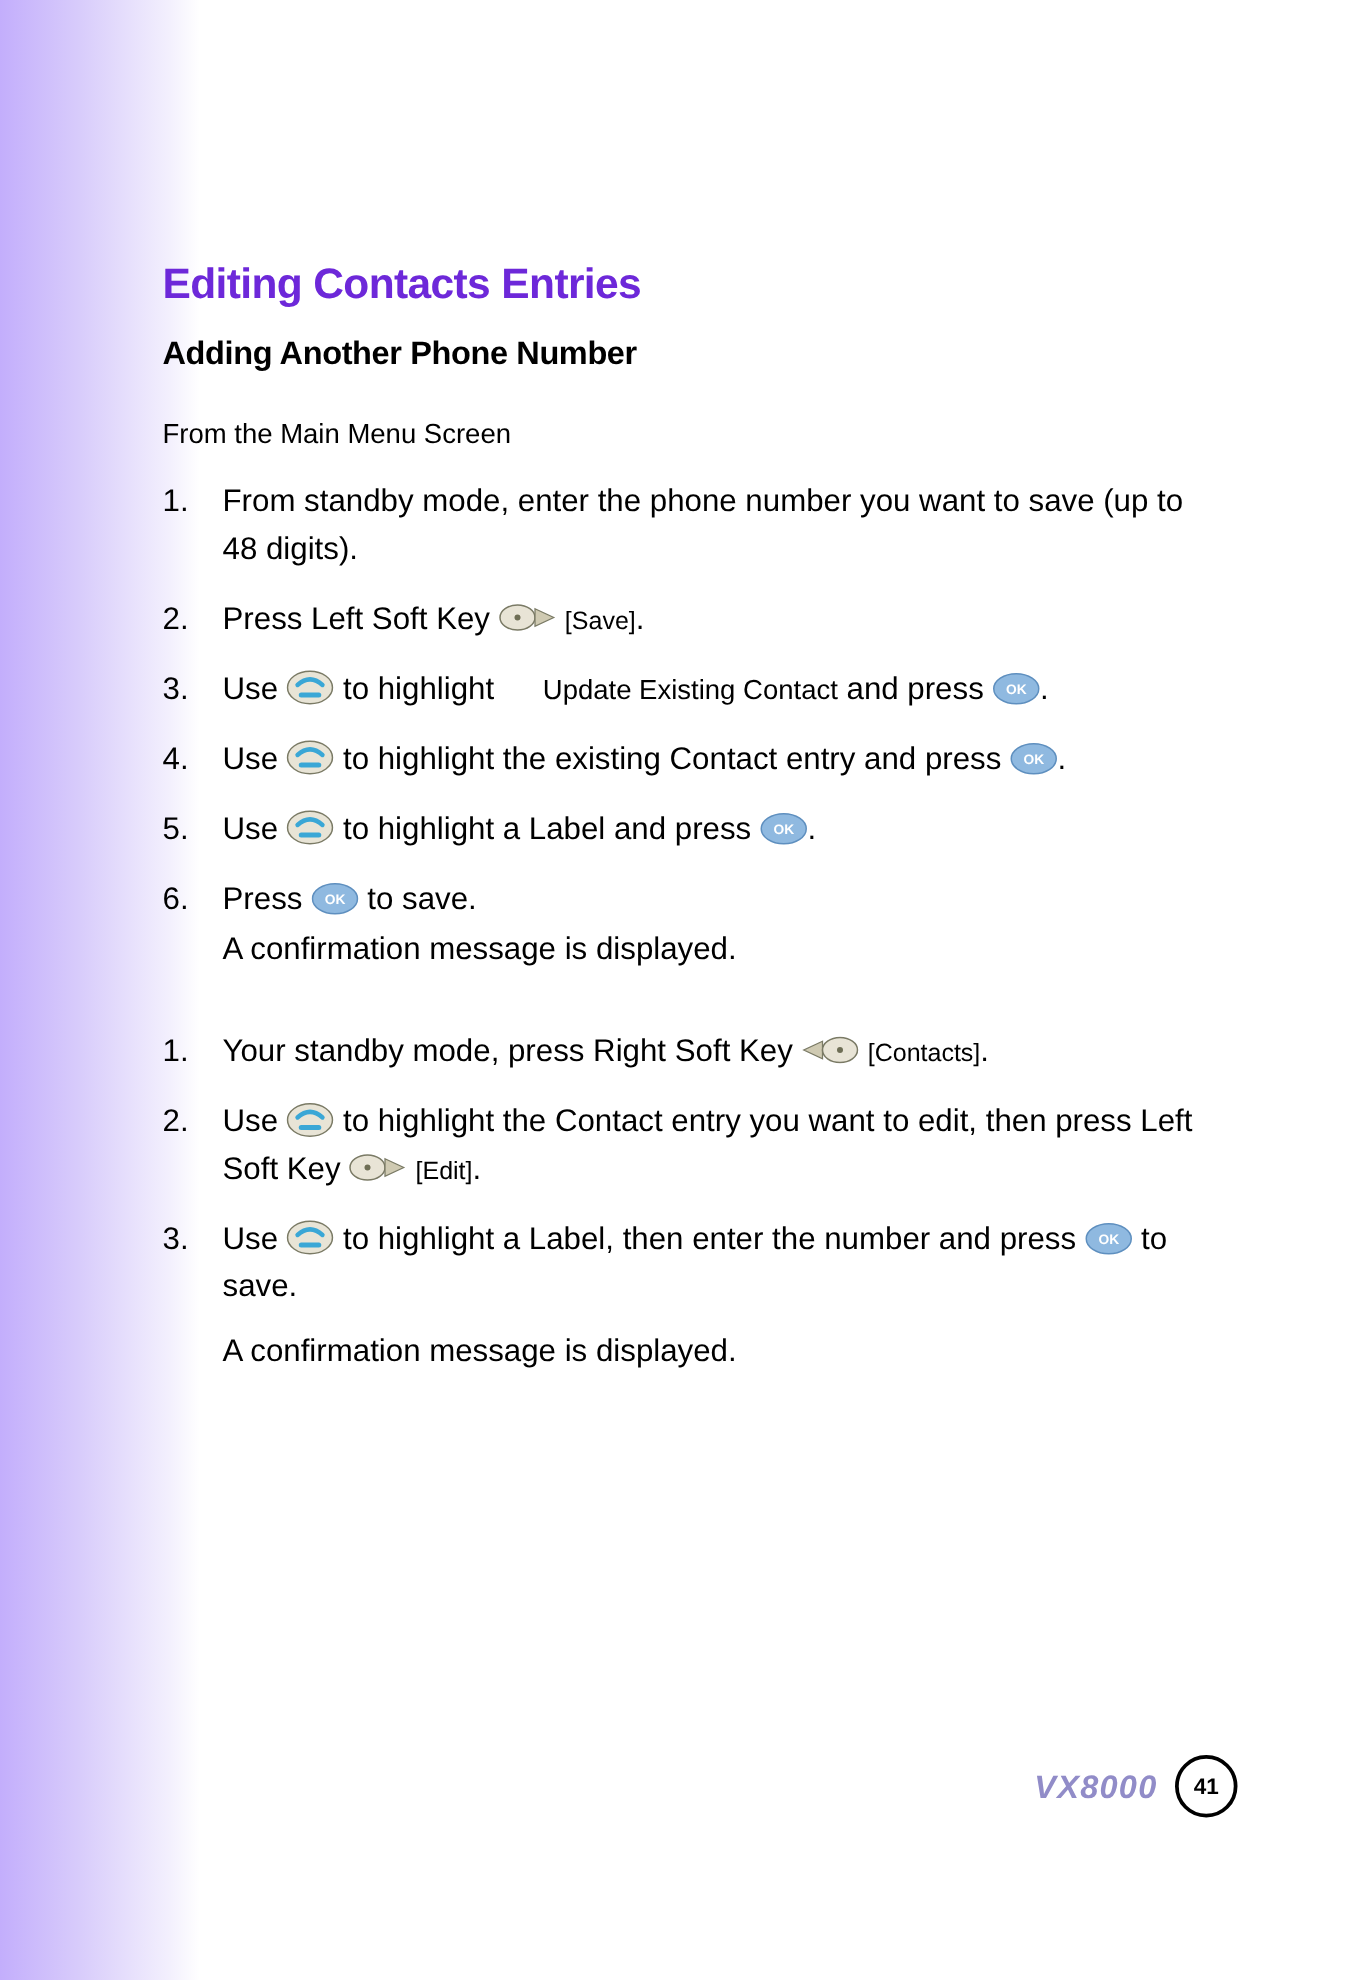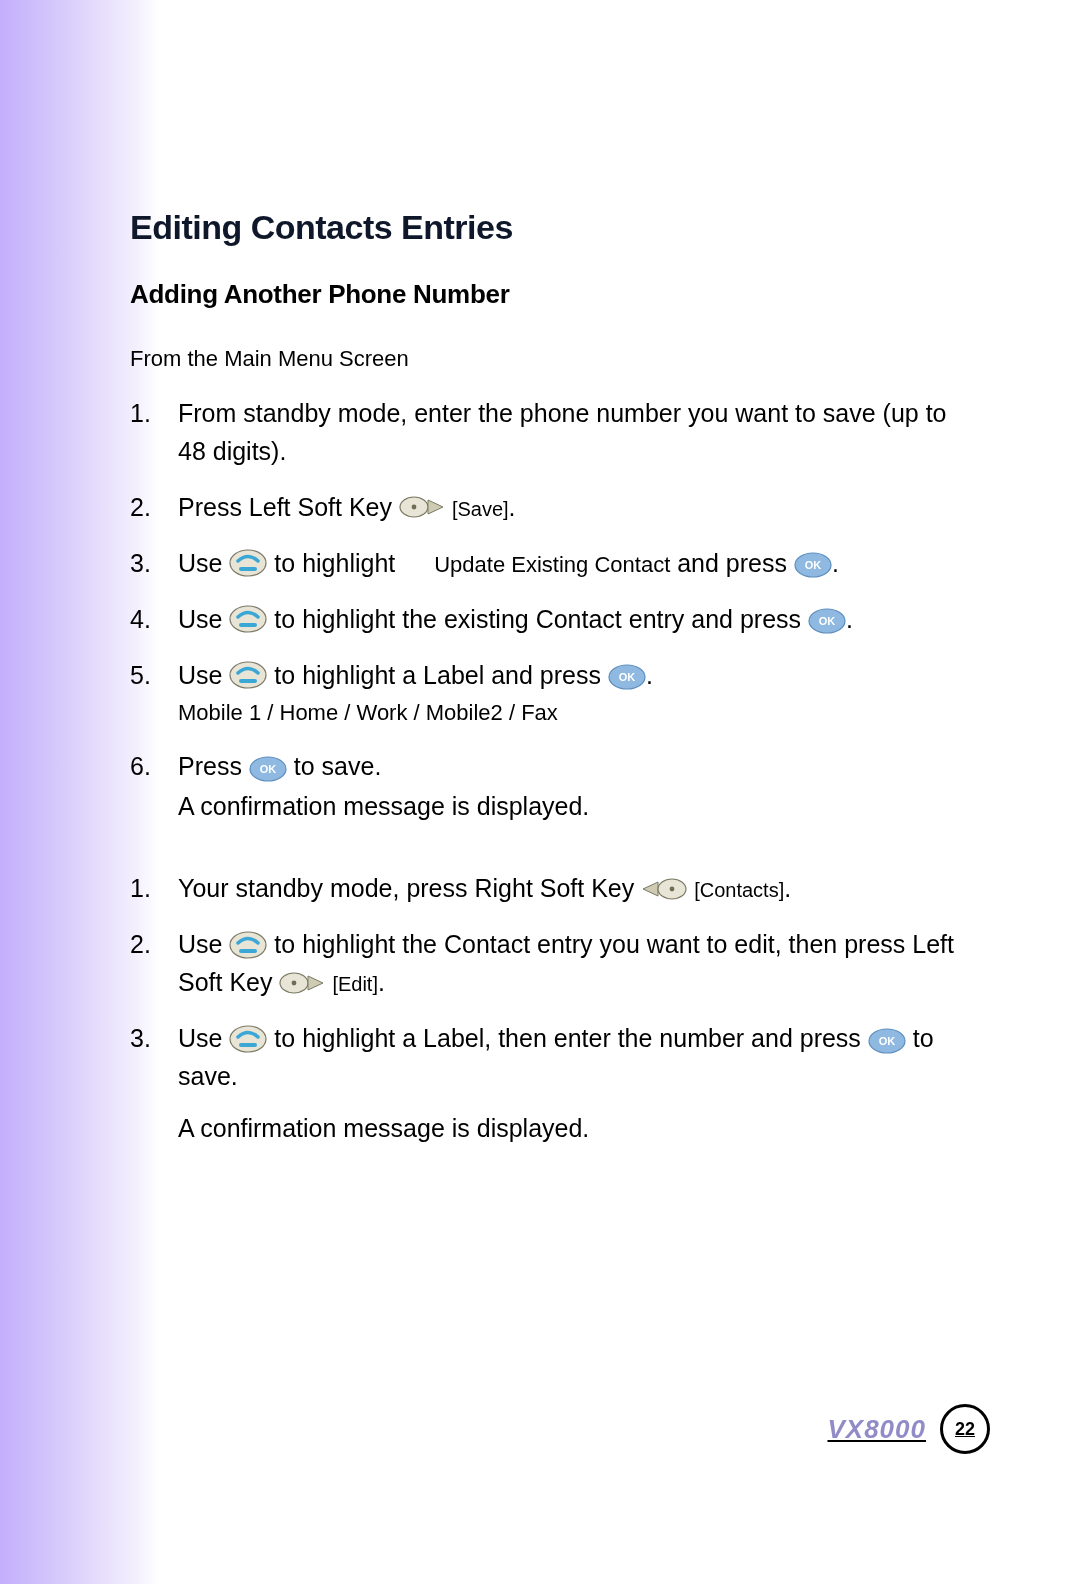--- a/index.html
+++ b/index.html
@@ -20,25 +20,25 @@
   }
   .page {
     position: absolute;
     left: 0; top: 0;
     width: 1080px;
     height: 1584px;
     padding: 208px 100px 0 130px;
     z-index: 1;
   }
   h1.section-title {
-    color: #0f172a;
+    color: #6d28d9;
     font-size: 34px;
     font-weight: 900;
     letter-spacing: -0.5px;
-    margin-bottom: 32px;
+    margin-bottom: 20px;
   }
   h2.subhead {
     color: #000;
     font-size: 26px;
     font-weight: 900;
     letter-spacing: -0.3px;
     margin-bottom: 36px;
   }
   h3.subsubhead {
     color: #000;
@@ -105,21 +105,20 @@
     top: -2px;
   }
 
   .footer {
     position: absolute;
     right: 90px;
     bottom: 130px;
     display: flex;
     align-items: center;
     gap: 14px;
-    text-decoration: underline;
   }
   .model {
     color: #918cc8;
     font-style: italic;
     font-weight: 900;
     font-size: 26px;
     letter-spacing: 1px;
   }
   .pagecircle {
     width: 50px;
@@ -221,21 +220,20 @@
               <rect x="10" y="18" width="18" height="4" rx="2" fill="#3aa7d6"></rect>
             </svg>
         </span>
         <span> to highlight a Label and press </span>
         <span class="ok-key">
           <svg viewBox="0 0 38 26">
               <ellipse cx="19" cy="13" rx="18" ry="12" fill="#8fb9e0" stroke="#5e8fbf" stroke-width="1.2"></ellipse>
               <text x="19" y="17" text-anchor="middle" font-size="11" font-family="Arial" font-weight="700" fill="#fff">OK</text>
             </svg>
         </span><span>.</span>
-        <span class="sublabel">Mobile 1 / Home / Work / Mobile2 / Fax</span>
       </span>
     </li>
 
     <li>
       <span class="num">6.</span>
       <span class="body">
         <span>Press </span>
         <span class="ok-key">
           <svg viewBox="0 0 38 26">
               <ellipse cx="19" cy="13" rx="18" ry="12" fill="#8fb9e0" stroke="#5e8fbf" stroke-width="1.2"></ellipse>
@@ -312,14 +310,14 @@
         <span class="sublabel" style="font-size:25px; margin-top:14px;">A confirmation message is displayed.</span>
       </span>
     </li>
 
   </ol>
 
 </div>
 
 <div class="footer">
   <span class="model">VX8000</span>
-  <span class="pagecircle">22</span>
+  <span class="pagecircle">41</span>
 </div>
 
 </body></html>

